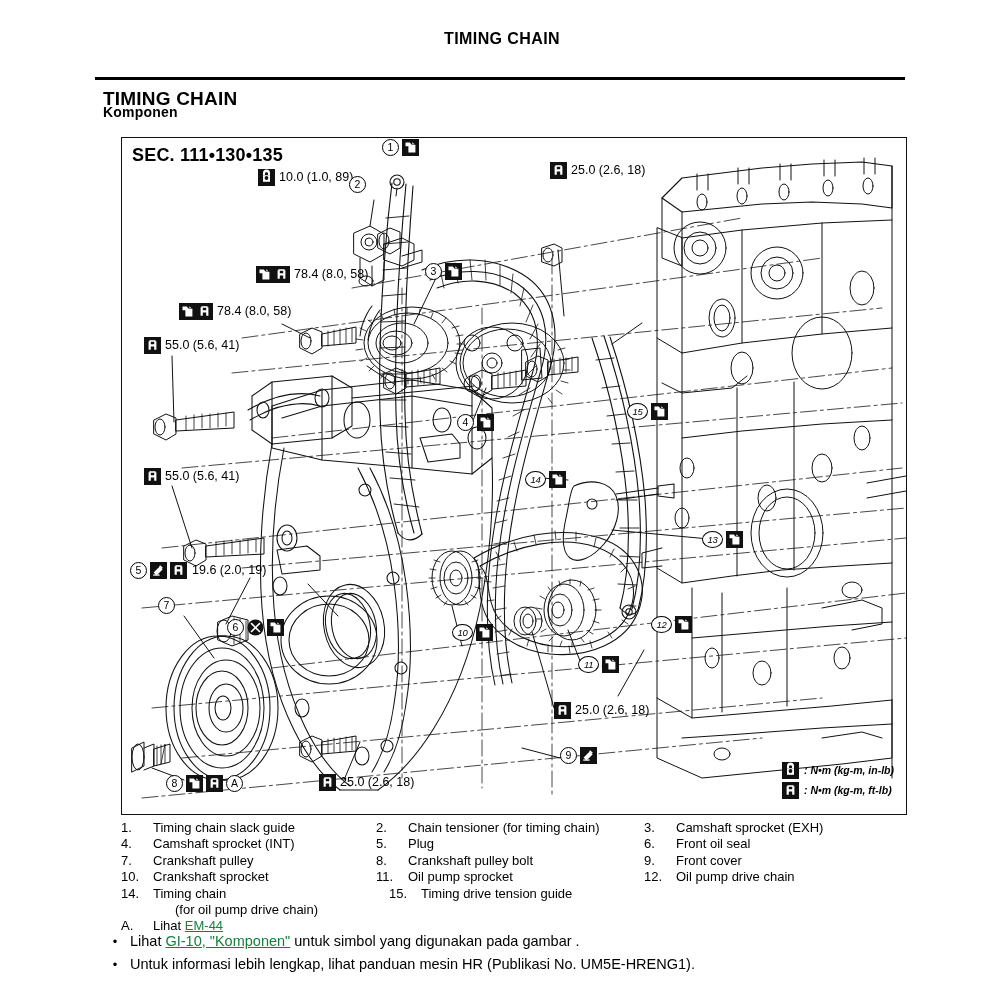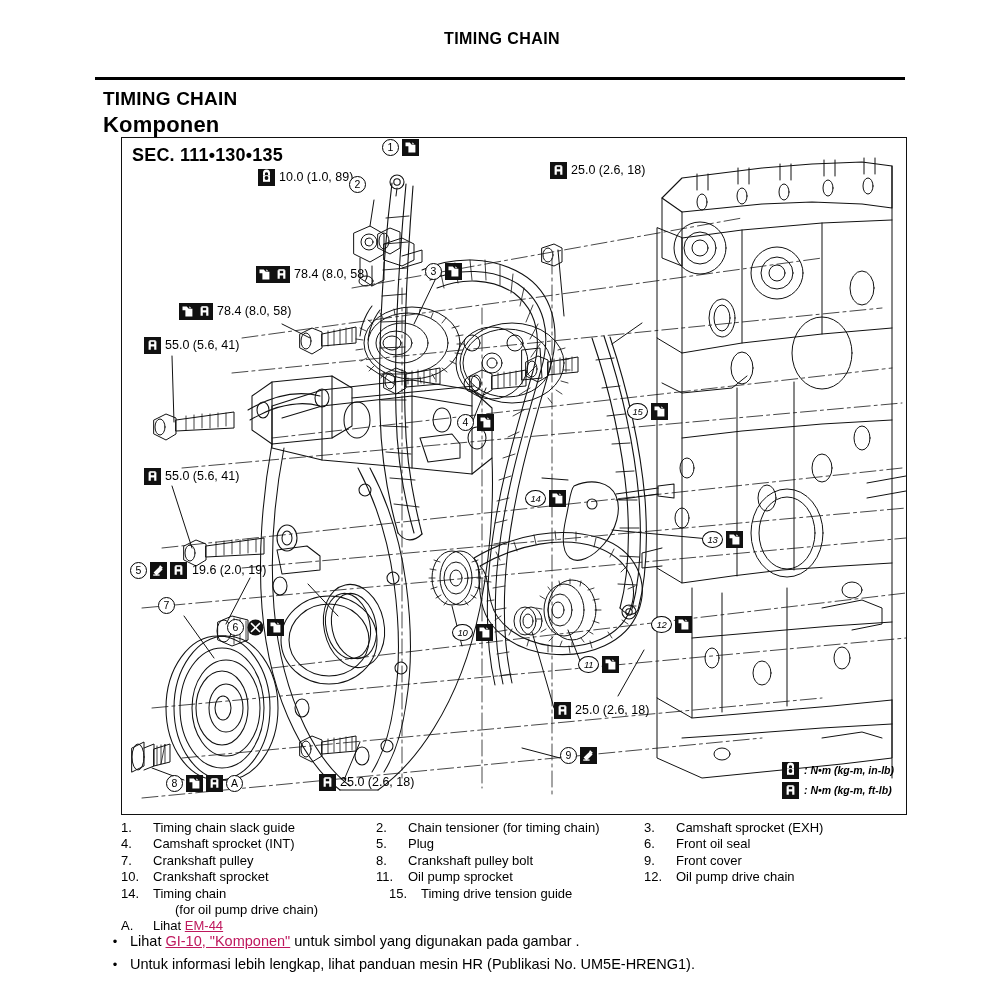--- a/index.html
+++ b/index.html
@@ -18,21 +18,21 @@
     position:absolute;left:0;top:30px;width:1004px;
     text-align:center;font-size:16px;font-weight:bold;letter-spacing:.4px;
   }
   .header-rule{
     position:absolute;left:95px;top:77px;width:810px;height:3px;background:#000;
   }
   .sec-title{
     position:absolute;left:103px;top:88px;font-size:19px;font-weight:bold;letter-spacing:.2px;
   }
   .sec-sub{
-    position:absolute;left:103px;top:112px;font-size:22px;font-weight:bold;letter-spacing:.2px;
+    position:absolute;left:103px;top:104px;font-size:14px;font-weight:bold;letter-spacing:.2px;
   }
 
   
   .diagram{
     position:absolute;left:121px;top:137px;width:784px;height:676px;
     border:1.5px solid #111;background:#fff;overflow:hidden;
   }
   .sec-code{
     position:absolute;left:10px;top:7px;font-size:18px;font-weight:bold;letter-spacing:.2px;
   }
@@ -74,21 +74,21 @@
   .pn.ind{width:32px;padding-left:22px;box-sizing:content-box;}
   .pl{flex:1;}
   .cont{padding-left:54px;}
 
   
   .notes{
     position:absolute;left:100px;top:930px;width:820px;font-size:14.5px;line-height:23px;
   }
   .note{display:flex;align-items:flex-start;}
   .bullet{width:30px;flex:none;text-align:center;font-size:13px;line-height:23px;}
-  .link{color:#be185d;}
+  .link{color:#15803d;}
 </style>
 </head>
 <body>
 
 <div class="page">
 
   <div class="doc-title">TIMING CHAIN</div>
   <div class="header-rule"></div>
   <div class="sec-title">TIMING CHAIN</div>
   <div class="sec-sub">Komponen</div>
@@ -703,21 +703,21 @@
     </div>
 
     <div class="cal" style="left:580px;top:393px;">
       <span class="callout-num wide">13</span><span class="ic"><svg viewBox="0 0 17 17">
             <rect width="17" height="17" fill="#111"></rect>
             <path d="M3.5 3.5h4.2l2.1 2.2h3.6v7.8H6.4V7.3H3.5z" fill="#fff"></path>
             <path d="M10.6 3.2l1.6 2.1h-2z" fill="#fff"></path>
           </svg></span>
     </div>
 
-    <div class="cal" style="left:403px;top:352px;">
+    <div class="cal" style="left:403px;top:333px;">
       <span class="callout-num wide">14</span><span class="ic"><svg viewBox="0 0 17 17">
             <rect width="17" height="17" fill="#111"></rect>
             <path d="M3.5 3.5h4.2l2.1 2.2h3.6v7.8H6.4V7.3H3.5z" fill="#fff"></path>
             <path d="M10.6 3.2l1.6 2.1h-2z" fill="#fff"></path>
           </svg></span>
     </div>
 
     <div class="cal" style="left:505px;top:265px;">
       <span class="callout-num wide">15</span><span class="ic"><svg viewBox="0 0 17 17">
             <rect width="17" height="17" fill="#111"></rect>

